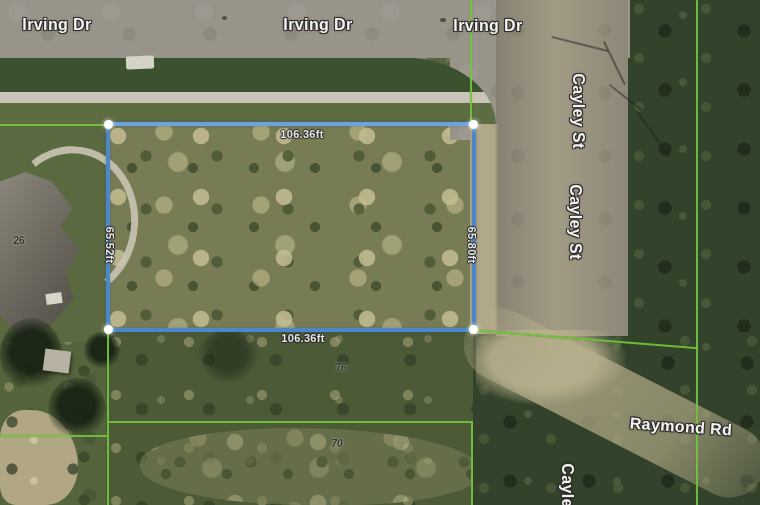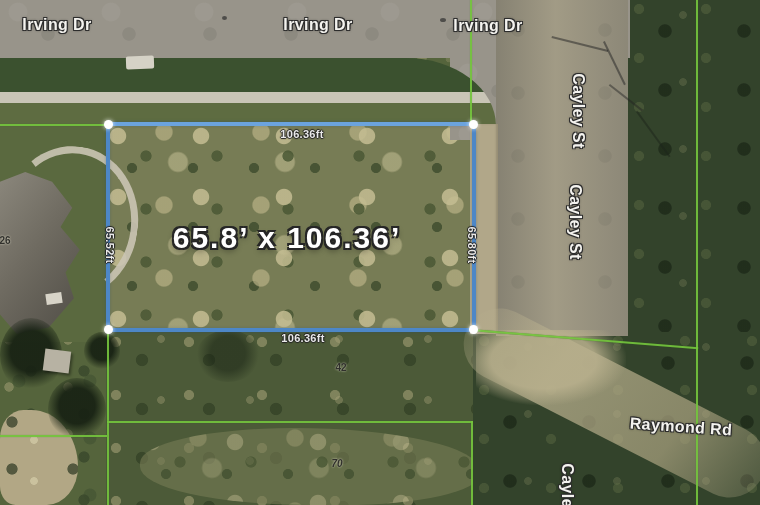--- a/index.html
+++ b/index.html
@@ -133,19 +133,18 @@
   <div class="abs measure-label ctr-rot" style="left:471px;top:245px;">65.80ft</div>
 
   <div class="abs street-label ctr" style="left:57px;top:25px;">Irving Dr</div>
   <div class="abs street-label ctr" style="left:318px;top:25px;">Irving Dr</div>
   <div class="abs street-label ctr" style="left:488px;top:26px;">Irving Dr</div>
   <div class="abs street-label ctr-rot" style="left:578px;top:111px;">Cayley St</div>
   <div class="abs street-label ctr-rot" style="left:575px;top:222px;">Cayley St</div>
   <div class="abs street-label ctr-rot" style="left:567px;top:501px;">Cayley St</div>
   <div class="abs street-label" style="left:681px;top:427px;transform:translate(-50%,-50%) rotate(4deg);">Raymond Rd</div>
 
-  <div class="abs parcel-label ctr" style="left:5px;top:241px;">26</div>
-  <div class="abs parcel-label ctr" style="left:341px;top:368px;">42</div>
-  <div class="abs parcel-label ctr" style="left:337px;top:464px;font-style:italic;">70</div>
+  <div class="abs parcel-label ctr" style="left:19px;top:241px;">26</div>
+  <div class="abs parcel-label ctr" style="left:341px;top:368px;">76</div>
+  <div class="abs parcel-label ctr" style="left:337px;top:444px;font-style:italic;">70</div>
 
-  <div class="abs subhead ctr" style="left:287px;top:238px;">65.8’ x 106.36’</div>
 
 </div>
 
 </body></html>

